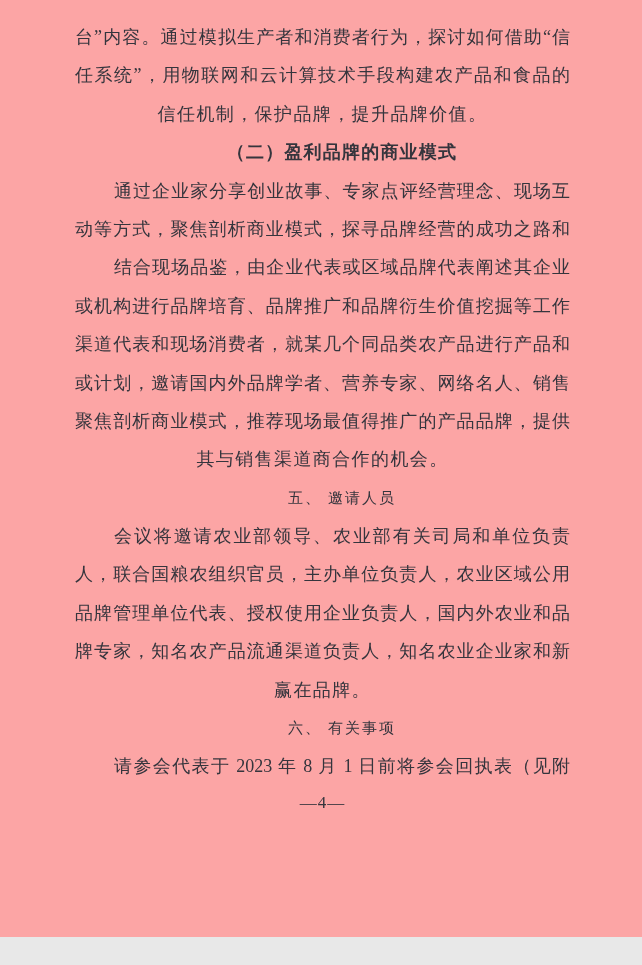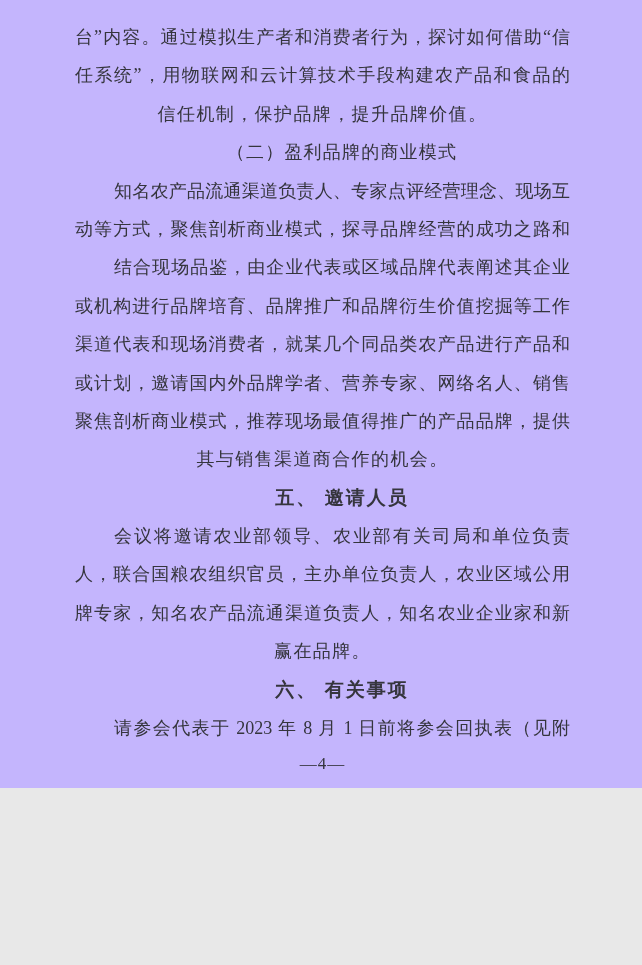--- a/index.html
+++ b/index.html
@@ -3,23 +3,23 @@
 <meta charset="utf-8">
 <style>
   html, body {
     margin: 0;
     padding: 0;
     background: #e8e8e8;
   }
   .page {
     position: relative;
     width: 642px;
-    height: 788px;
+    height: 937px;
     margin: 0 auto;
-    background: #c4b5fd;
+    background: #fca5a5;
     color: #35353d;
     font-family: "Liberation Serif", "DejaVu Serif", serif;
     overflow: hidden;
     box-sizing: border-box;
     padding: 18px 72px 0 75px;
   }
   .ln {
     margin: 0;
     height: 38.4px;
     line-height: 38.4px;
@@ -33,55 +33,56 @@
     white-space: normal;
     letter-spacing: 0;
     text-align: justify;
     text-align-last: justify;
     text-justify: inter-character;
   }
   .indent {
     text-indent: 39px;
   }
   .h-kai {
-    font-weight: normal;
+    font-weight: bold;
     letter-spacing: 1.2px;
   }
   .h-hei {
     font-family: "Liberation Sans", "DejaVu Sans", sans-serif;
-    font-weight: bold;
+    font-weight: normal;
     letter-spacing: 2px;
-    font-size: 19px;
+    font-size: 15px;
   }
   .page-footer {
     margin-top: 2px;
     text-align: center;
     font-size: 17px;
     letter-spacing: 1px;
     height: 30px;
     line-height: 30px;
   }
 </style>
 </head>
 <body>
 
 <div class="page">
   <p class="ln justify">台”内容。通过模拟生产者和消费者行为，探讨如何借助“信</p>
   <p class="ln justify">任系统”，用物联网和云计算技术手段构建农产品和食品的</p>
   <p class="ln">信任机制，保护品牌，提升品牌价值。</p>
   <p class="ln indent h-kai">（二）盈利品牌的商业模式</p>
-  <p class="ln indent justify">知名农产品流通渠道负责人、专家点评经营理念、现场互</p>
+  <p class="ln indent justify">通过企业家分享创业故事、专家点评经营理念、现场互</p>
   <p class="ln justify">动等方式，聚焦剖析商业模式，探寻品牌经营的成功之路和</p>
   <p class="ln indent justify">结合现场品鉴，由企业代表或区域品牌代表阐述其企业</p>
   <p class="ln justify">或机构进行品牌培育、品牌推广和品牌衍生价值挖掘等工作</p>
   <p class="ln justify">渠道代表和现场消费者，就某几个同品类农产品进行产品和</p>
   <p class="ln justify">或计划，邀请国内外品牌学者、营养专家、网络名人、销售</p>
   <p class="ln justify">聚焦剖析商业模式，推荐现场最值得推广的产品品牌，提供</p>
   <p class="ln">其与销售渠道商合作的机会。</p>
   <p class="ln indent h-hei">五、 邀请人员</p>
   <p class="ln indent justify">会议将邀请农业部领导、农业部有关司局和单位负责</p>
   <p class="ln justify">人，联合国粮农组织官员，主办单位负责人，农业区域公用</p>
+  <p class="ln justify">品牌管理单位代表、授权使用企业负责人，国内外农业和品</p>
   <p class="ln justify">牌专家，知名农产品流通渠道负责人，知名农业企业家和新</p>
   <p class="ln">赢在品牌。</p>
   <p class="ln indent h-hei">六、 有关事项</p>
   <p class="ln indent justify">请参会代表于 2023 年 8 月 1 日前将参会回执表（见附</p>
   <div class="page-footer">—4—</div>
 </div>
 
 </body></html>

